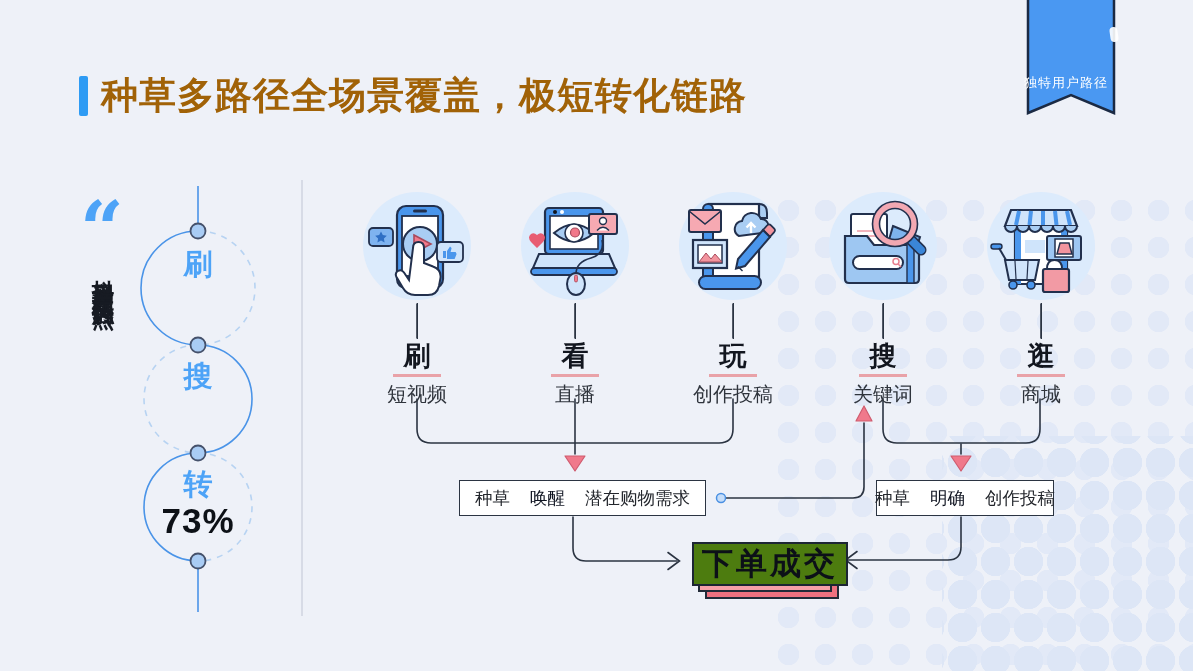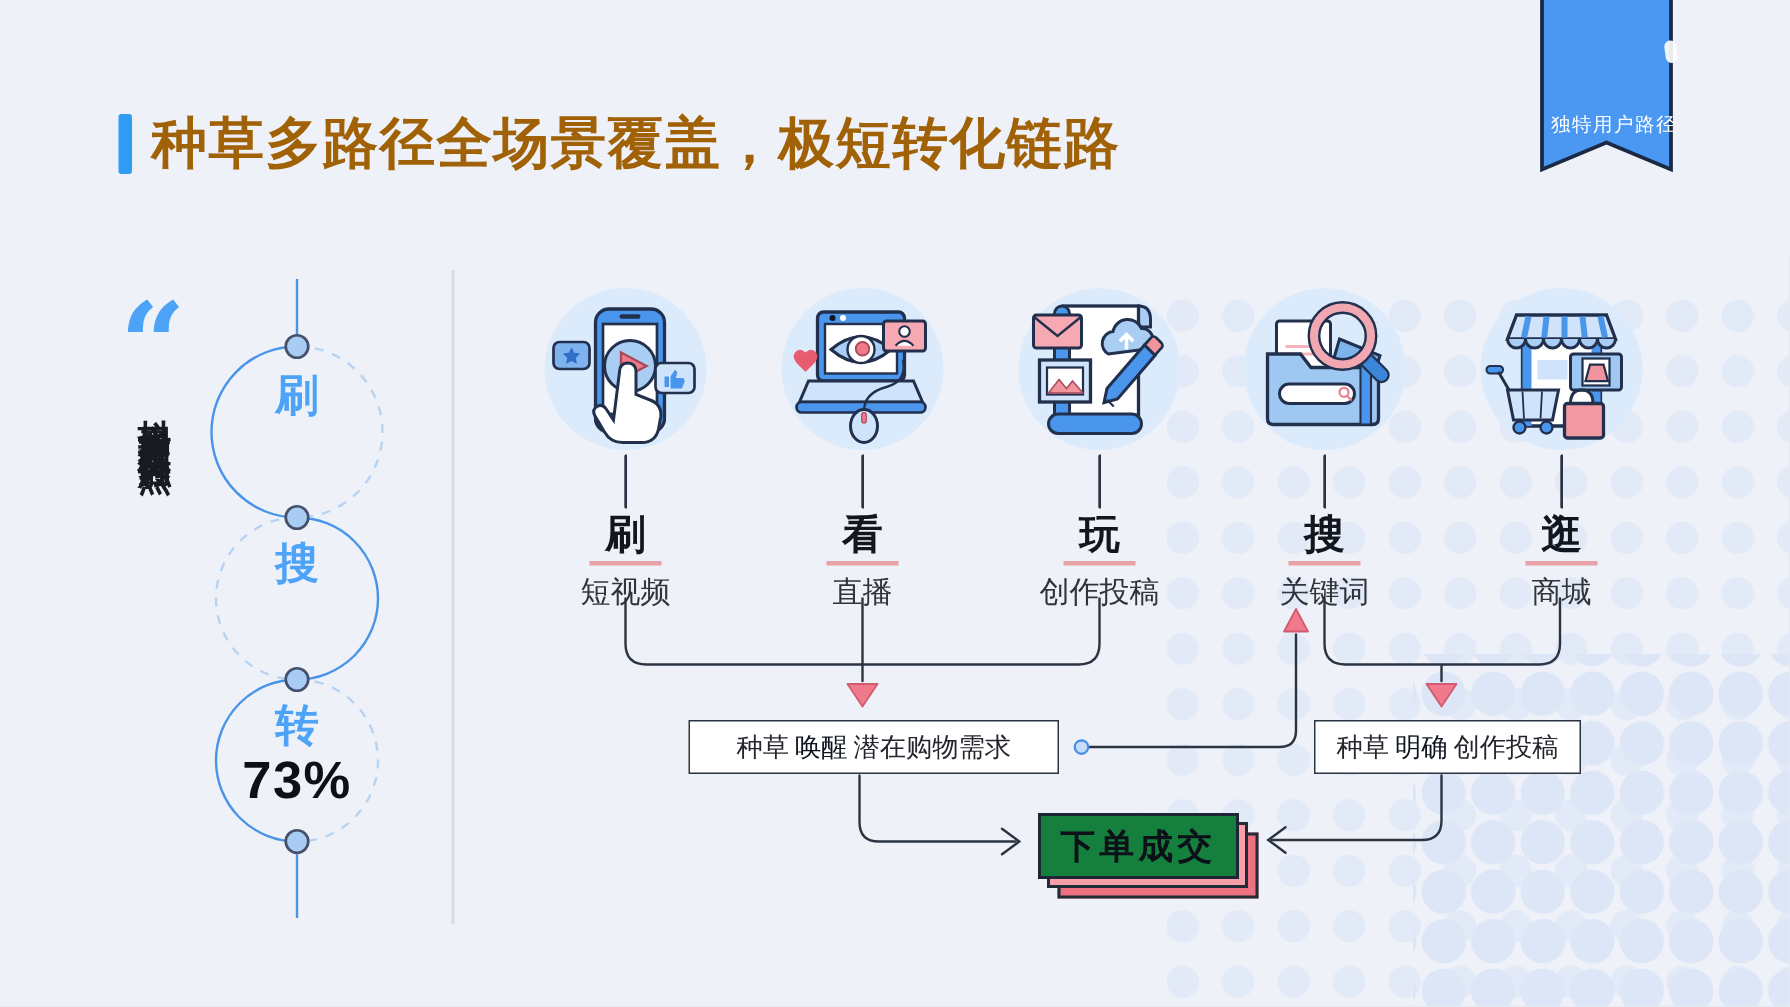--- a/index.html
+++ b/index.html
@@ -17,21 +17,21 @@
   .dots-b{position:absolute;left:942px;top:436px;right:0;bottom:0;z-index:1;
     background-image:radial-gradient(circle,#dde6f6 14.5px,transparent 15px);
     background-size:33px 33px;background-position:4px 10px}
 
   
   .title-bar{position:absolute;left:79px;top:76px;width:9px;height:40px;border-radius:2px;background:var(--accent);z-index:3}
   .page-title{position:absolute;left:101px;top:71px;font-size:37px;font-weight:900;color:#a16207;letter-spacing:1px;z-index:3;white-space:nowrap}
 
   
   .ribbon{position:absolute;left:1024px;top:-4px;width:94px;height:128px;z-index:3}
-  .ribbon-label{position:absolute;left:1024px;top:74px;width:94px;text-align:right;color:#fff;font-size:13px;letter-spacing:1px;z-index:4}
+  .ribbon-label{position:absolute;left:1024px;top:74px;width:94px;text-align:left;color:#fff;font-size:13px;letter-spacing:1px;z-index:4}
   .ribbon-deco{position:absolute;left:1110px;top:27px;width:8px;height:15px;border-radius:4px;background:rgba(255,255,255,.9);transform:rotate(-8deg);z-index:4}
 
   
   .quote-mark{position:absolute;left:80px;top:192px;font-family:"DejaVu Serif",serif;font-weight:700;font-size:76px;line-height:1;color:var(--bluetext);z-index:3}
   .vertical-caption{position:absolute;left:88px;top:262px;writing-mode:vertical-rl;text-orientation:upright;font-size:22px;font-weight:700;letter-spacing:2.5px;color:#171B23;z-index:3}
   .stat{position:absolute;left:138px;width:120px;text-align:center;z-index:3}
   .stat .s-label{font-size:29px;font-weight:800;color:var(--bluetext);line-height:1.1}
   .stat .s-value{font-size:35px;font-weight:800;color:#0D1117;line-height:1.15;letter-spacing:1px}
   .stat1{top:249px}.stat2{top:361px}.stat3{top:469px}
   .divider{position:absolute;left:301px;top:180px;width:1.5px;height:436px;background:#D7DBE6;z-index:2}
@@ -41,27 +41,27 @@
 
   
   .path-item{position:absolute;top:190px;width:112px;display:flex;flex-direction:column;align-items:center;z-index:3}
   .p1{left:361px}.p2{left:519px}.p3{left:677px}.p4{left:827px}.p5{left:985px}
   .stub{width:0;height:36px;border-left:1.6px solid var(--line);margin-top:1px}
   .action{font-size:27px;line-height:1;font-weight:800;color:#12161F;margin-top:4px}
   .action-underline{width:48px;height:3px;background:#E9A2A8;margin-top:4px}
   .channel{font-size:20px;color:#2F343C;margin-top:4px;white-space:nowrap}
 
   
-  .flowbox{position:absolute;height:36px;background:#fff;border:1.5px solid var(--line);display:flex;align-items:center;justify-content:center;gap:4px;font-size:17.5px;color:#23262C;z-index:4;white-space:nowrap}
+  .flowbox{position:absolute;height:36px;background:#fff;border:1.5px solid var(--line);display:flex;align-items:center;justify-content:center;gap:20px;font-size:17.5px;color:#23262C;z-index:4;white-space:nowrap}
   .flowbox .b{font-weight:400;color:#0E1320}
   .awaken-box{left:459px;top:480px;width:247px}
   .intent-box{left:876px;top:480px;width:178px}
   .order-shadow2{position:absolute;left:705px;top:555px;width:134px;height:44px;background:#EE717F;border:2px solid #222B38;z-index:4}
   .order-shadow1{position:absolute;left:698px;top:548px;width:134px;height:44px;background:#F7A0A9;border:2px solid #222B38;z-index:5}
-  .order-box{position:absolute;left:692px;top:542px;width:134px;height:44px;background:#15803d;border:2px solid #1D2634;display:flex;align-items:center;justify-content:center;font-size:23px;font-weight:900;letter-spacing:3px;color:#0C1018;z-index:6}
+  .order-box{position:absolute;left:692px;top:542px;width:156px;height:44px;background:#4d7c0f;border:2px solid #1D2634;display:flex;align-items:center;justify-content:center;font-size:31px;font-weight:900;letter-spacing:3px;color:#0C1018;z-index:6}
 </style>
 </head>
 <body>
 
 <div class="slide">
 
   <div class="dots-a"></div>
   <div class="dots-b"></div>
 
   <div class="title-bar"></div>

